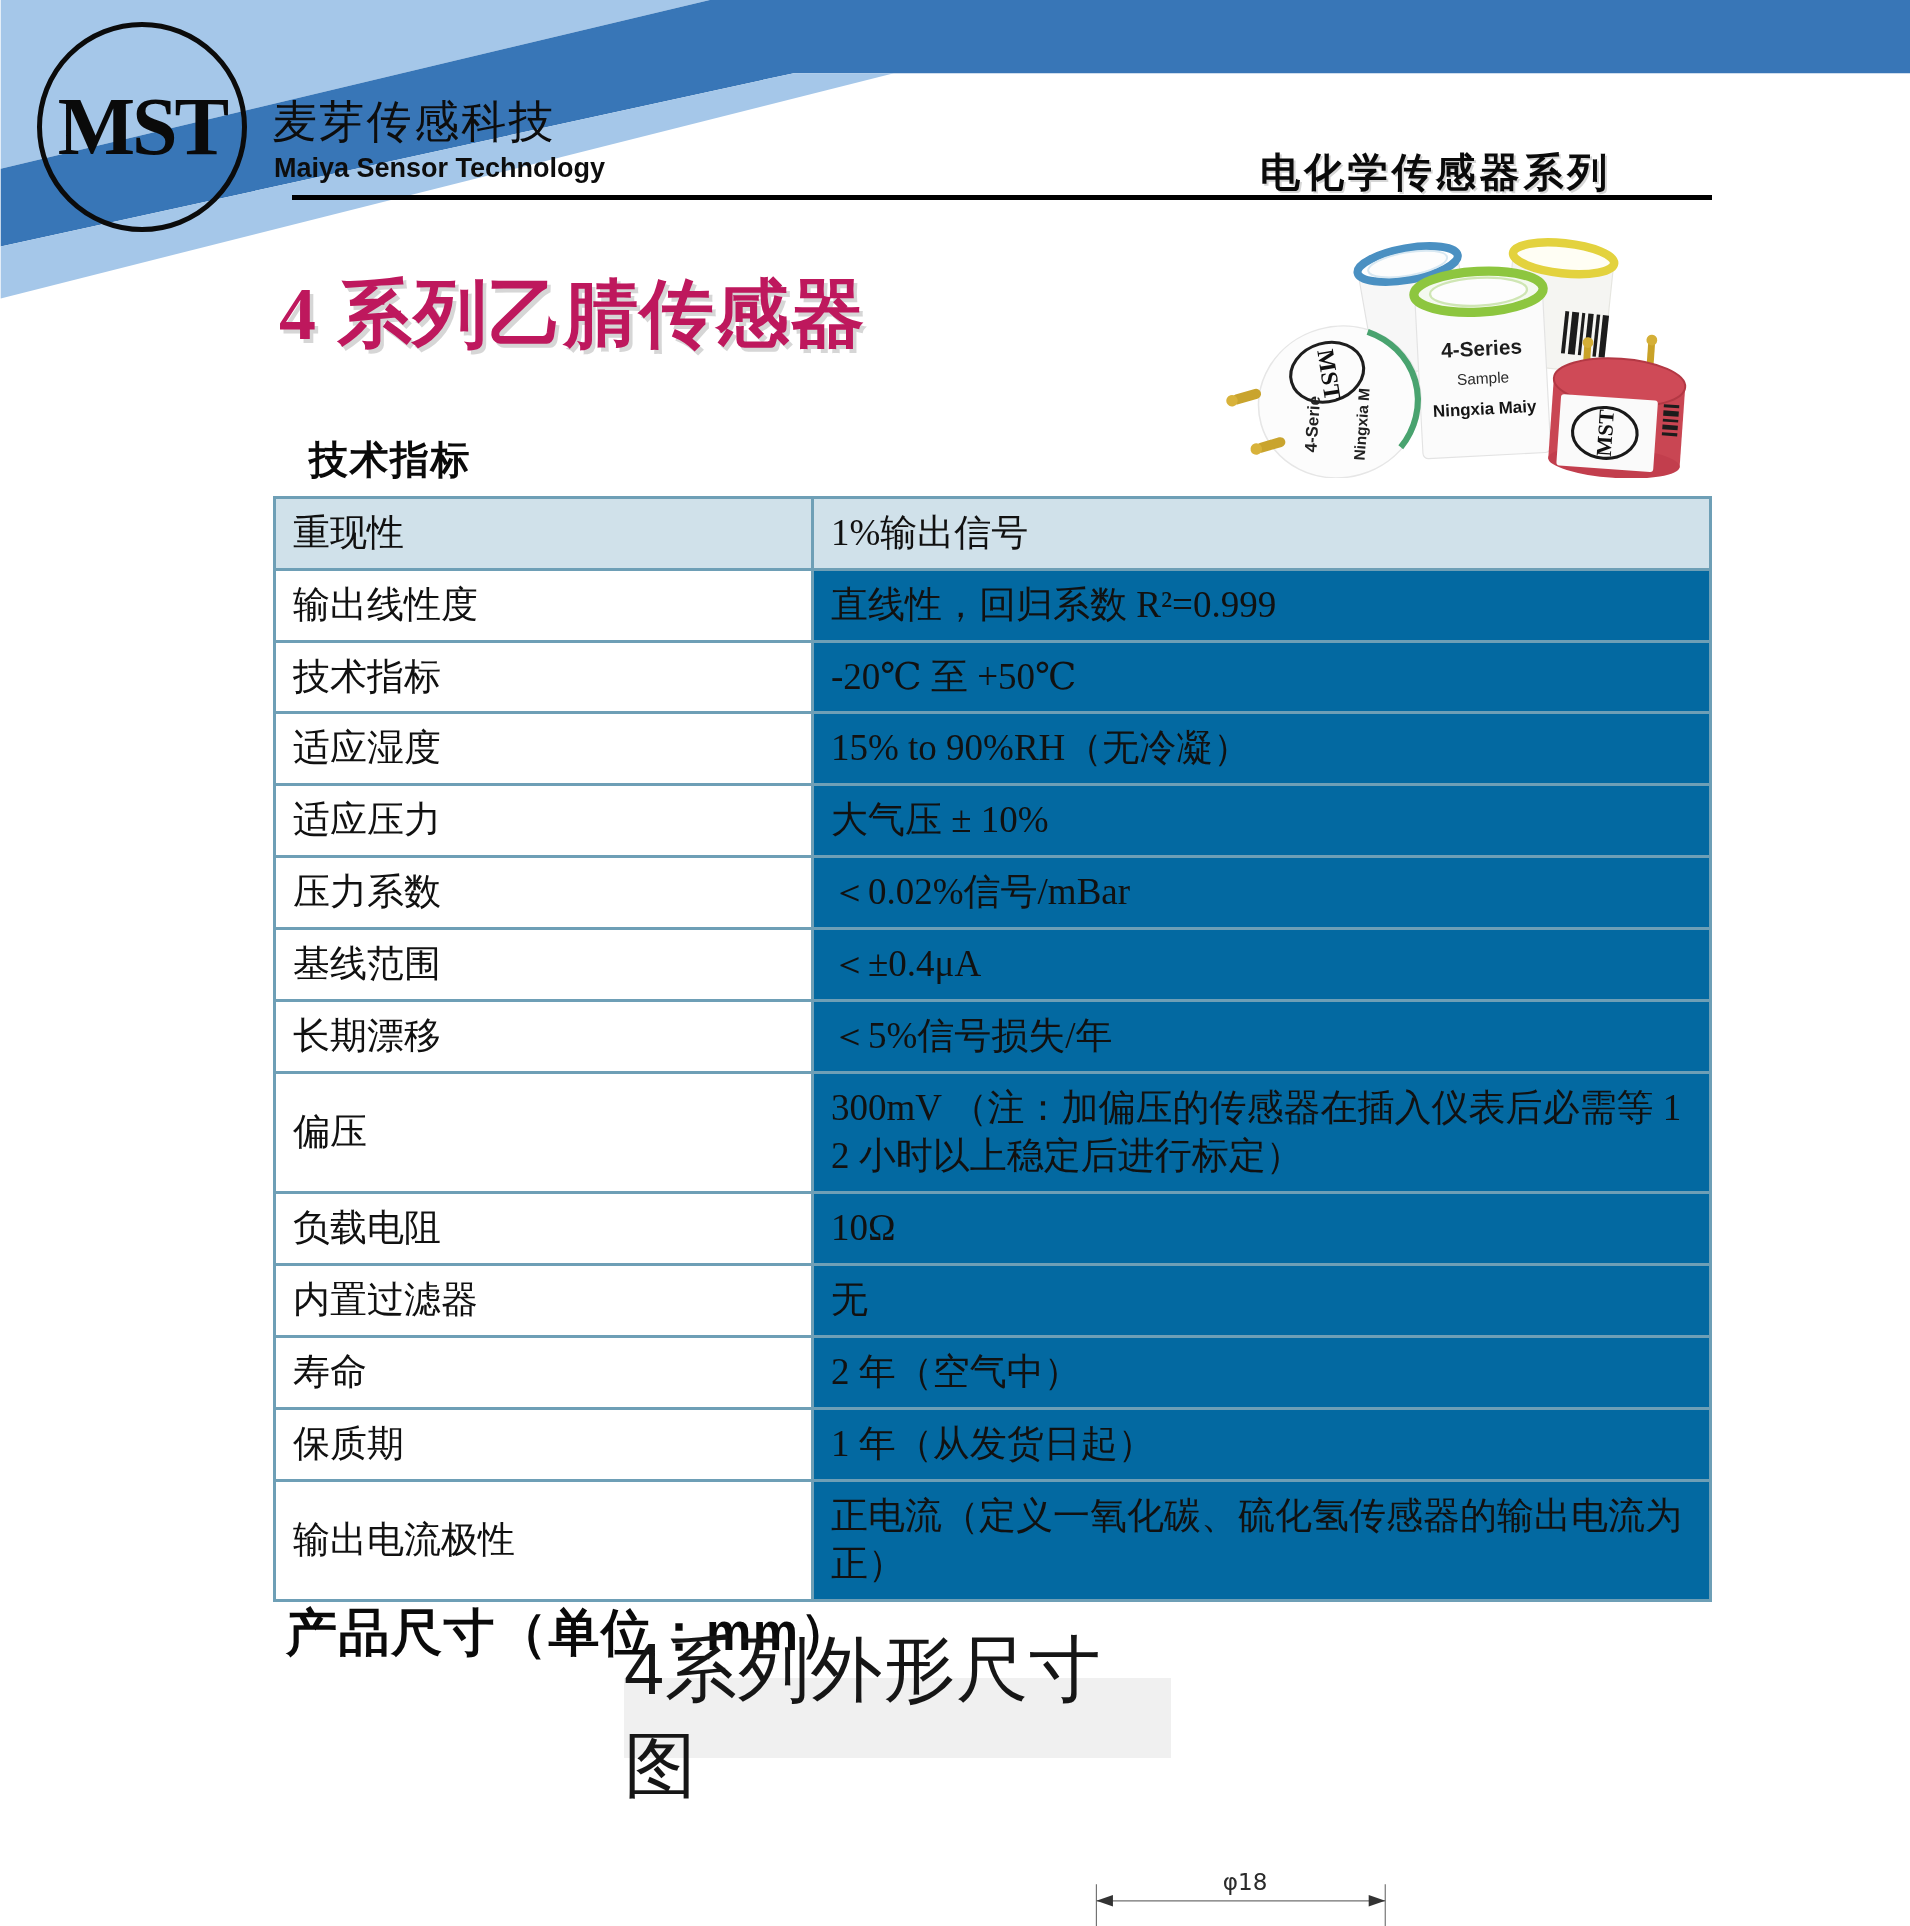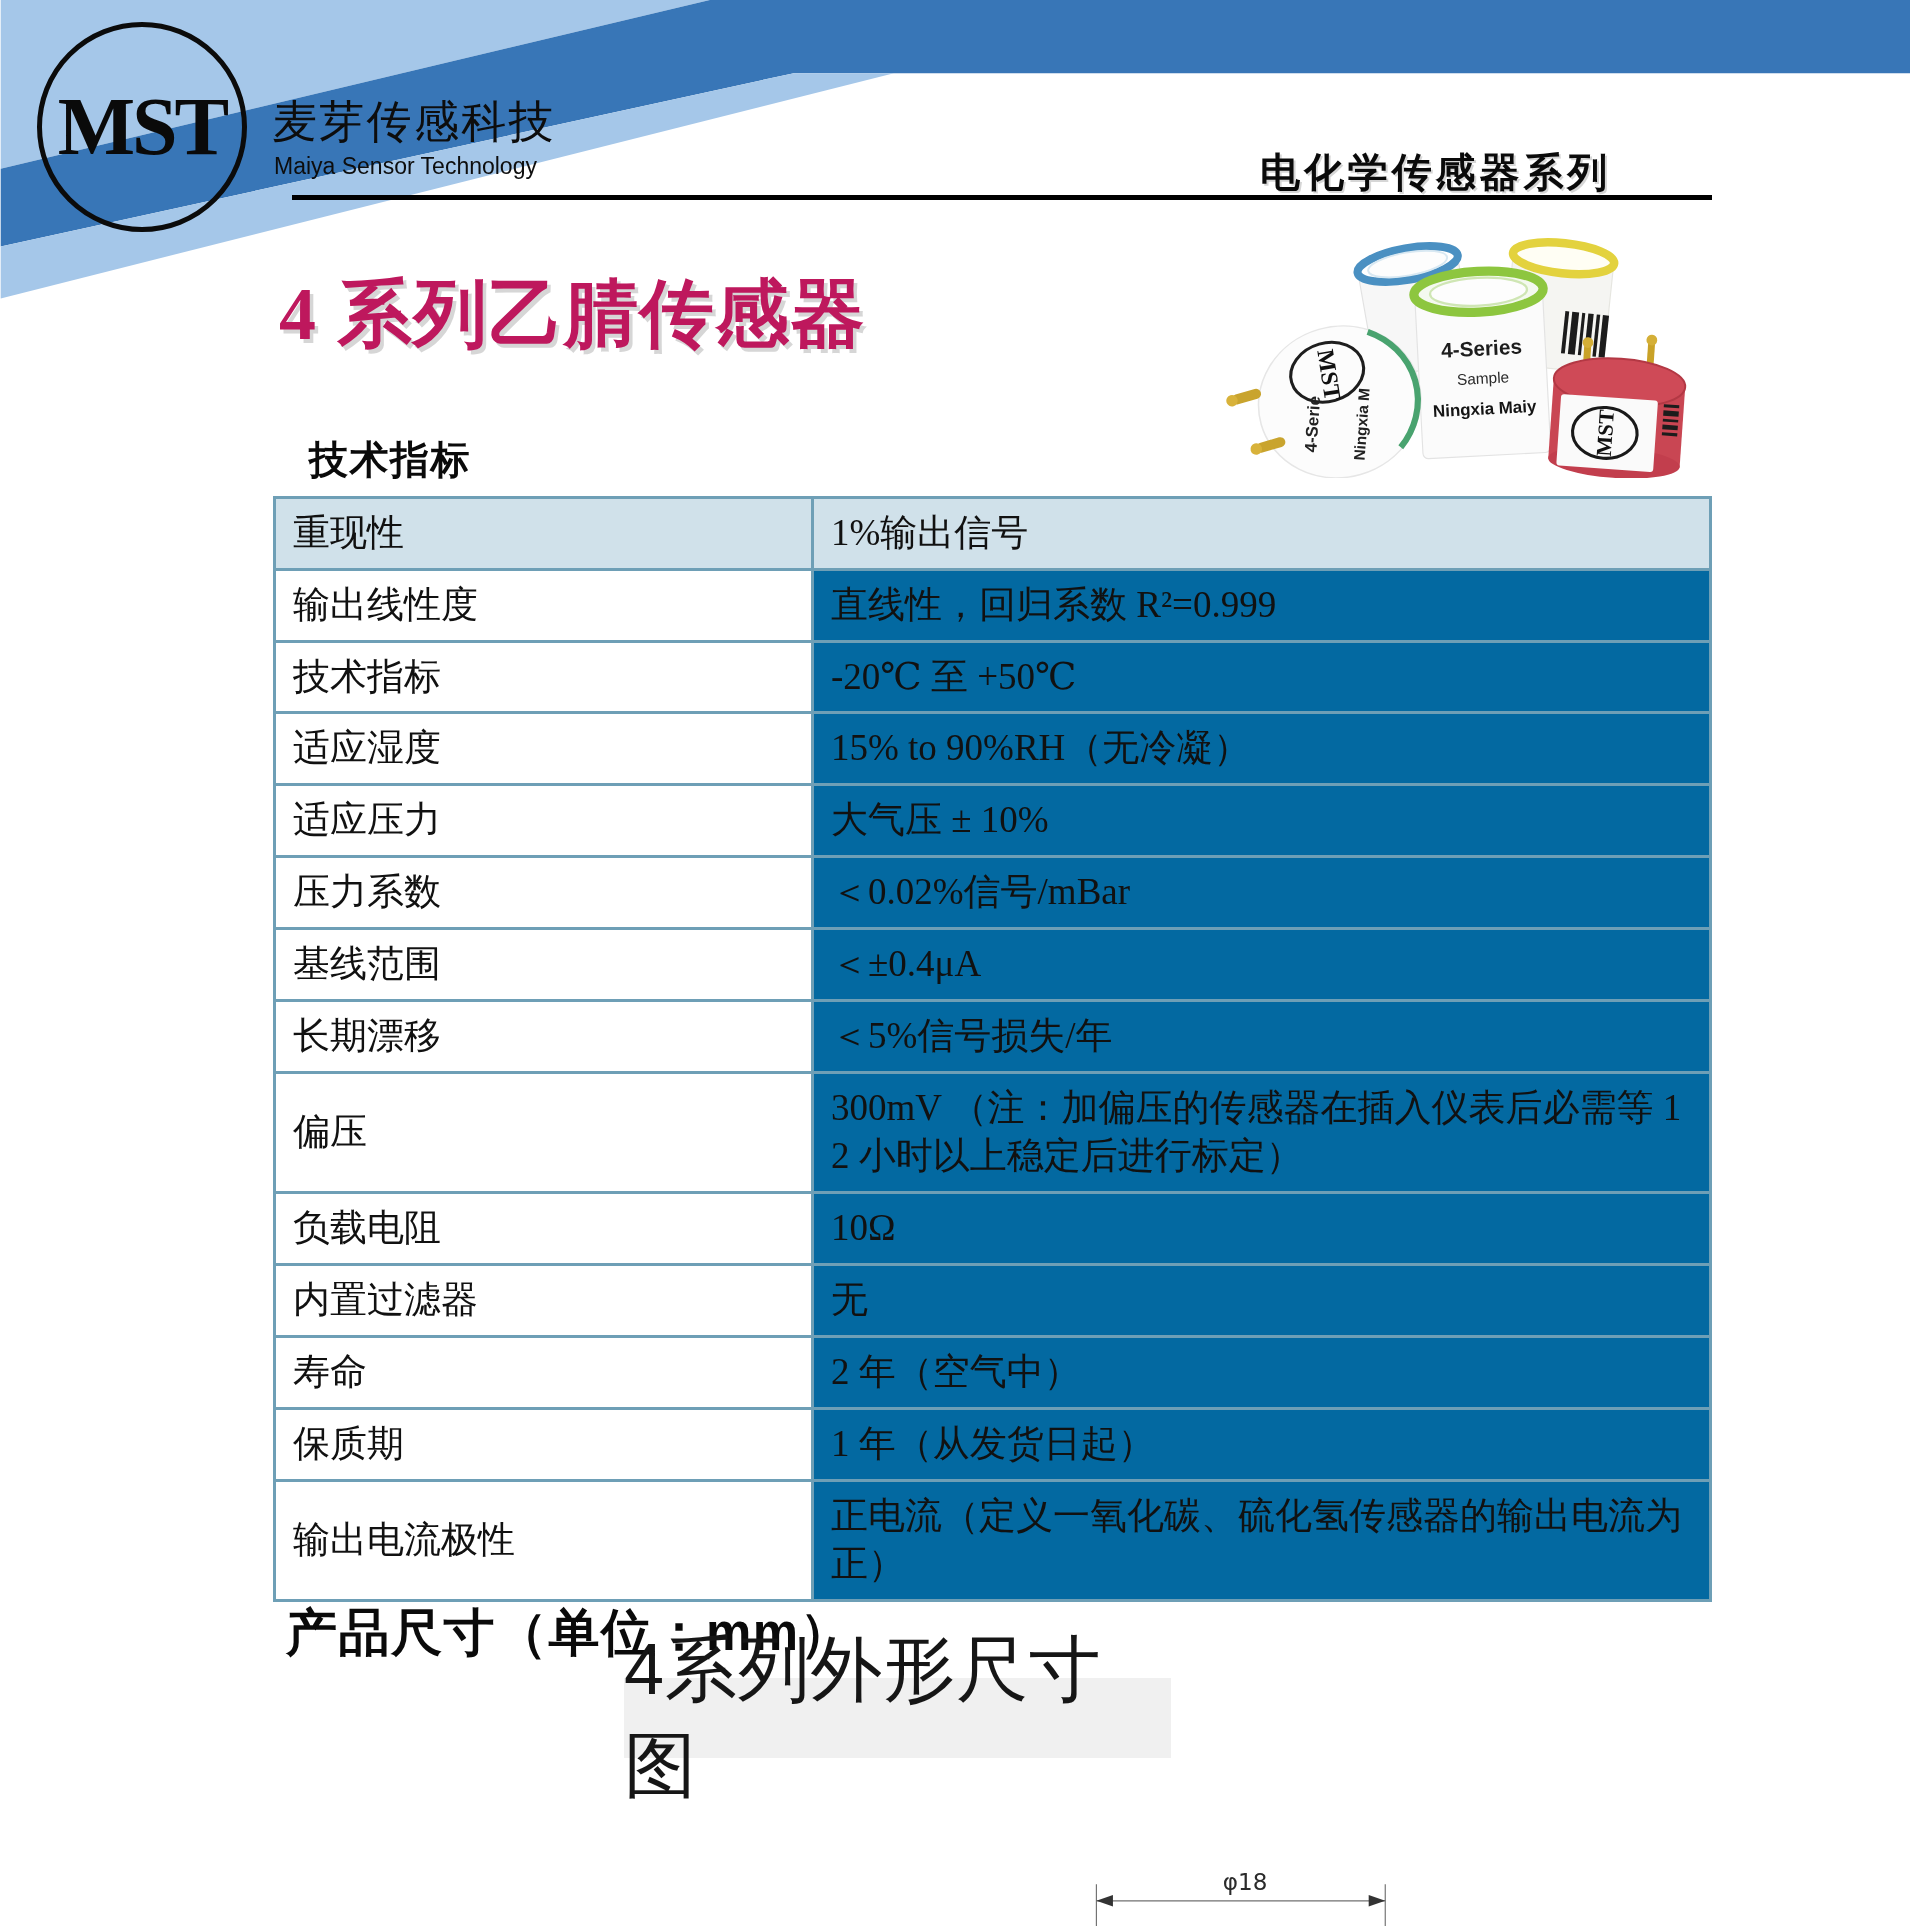--- a/index.html
+++ b/index.html
@@ -7,21 +7,21 @@
        font-family:"Liberation Sans",sans-serif;color:#111;}
   .abs{position:absolute;}
   svg{display:block;}
 
   
   .logo-circle{left:37px;top:22.3px;width:200px;height:200px;border:5.4px solid #0b0b0b;
     border-radius:50%;display:flex;align-items:center;justify-content:center;background:transparent;}
   .logo-circle span{font-family:"Liberation Serif","DejaVu Serif",serif;font-weight:bold;
     font-size:82px;letter-spacing:-3.1px;color:#0a0a0a;}
   .brand-cn{left:272px;top:92px;font-size:45px;font-weight:normal;letter-spacing:2.3px;color:#0d0d0d;}
-  .brand-en{left:274px;top:153px;font-size:23px;font-weight:normal;color:#0d0d0d;}
+  .brand-en{left:274px;top:153px;font-size:27px;font-weight:bold;color:#0d0d0d;}
   .series-label{left:1260px;top:145px;font-family:"Liberation Serif","DejaVu Serif",serif;
     font-size:40px;font-weight:bold;letter-spacing:3.9px;color:#0a0a0a;
     text-shadow:1.9px 1.9px 0 rgba(90,90,90,0.25);}
   .header-rule{left:292px;top:195px;width:1420px;height:5px;background:#000;}
 
   
   .doc-title{left:279px;top:265px;font-family:"Liberation Serif","DejaVu Serif",serif;
     font-size:74px;font-weight:bold;color:#be185d;letter-spacing:1.5px;
     text-shadow:3.5px 3.5px 0 rgba(120,120,120,0.30);}
   .spec-heading{left:297px;top:421px;font-size:39px;font-weight:bold;color:#0a0a0a;letter-spacing:1.5px;}

